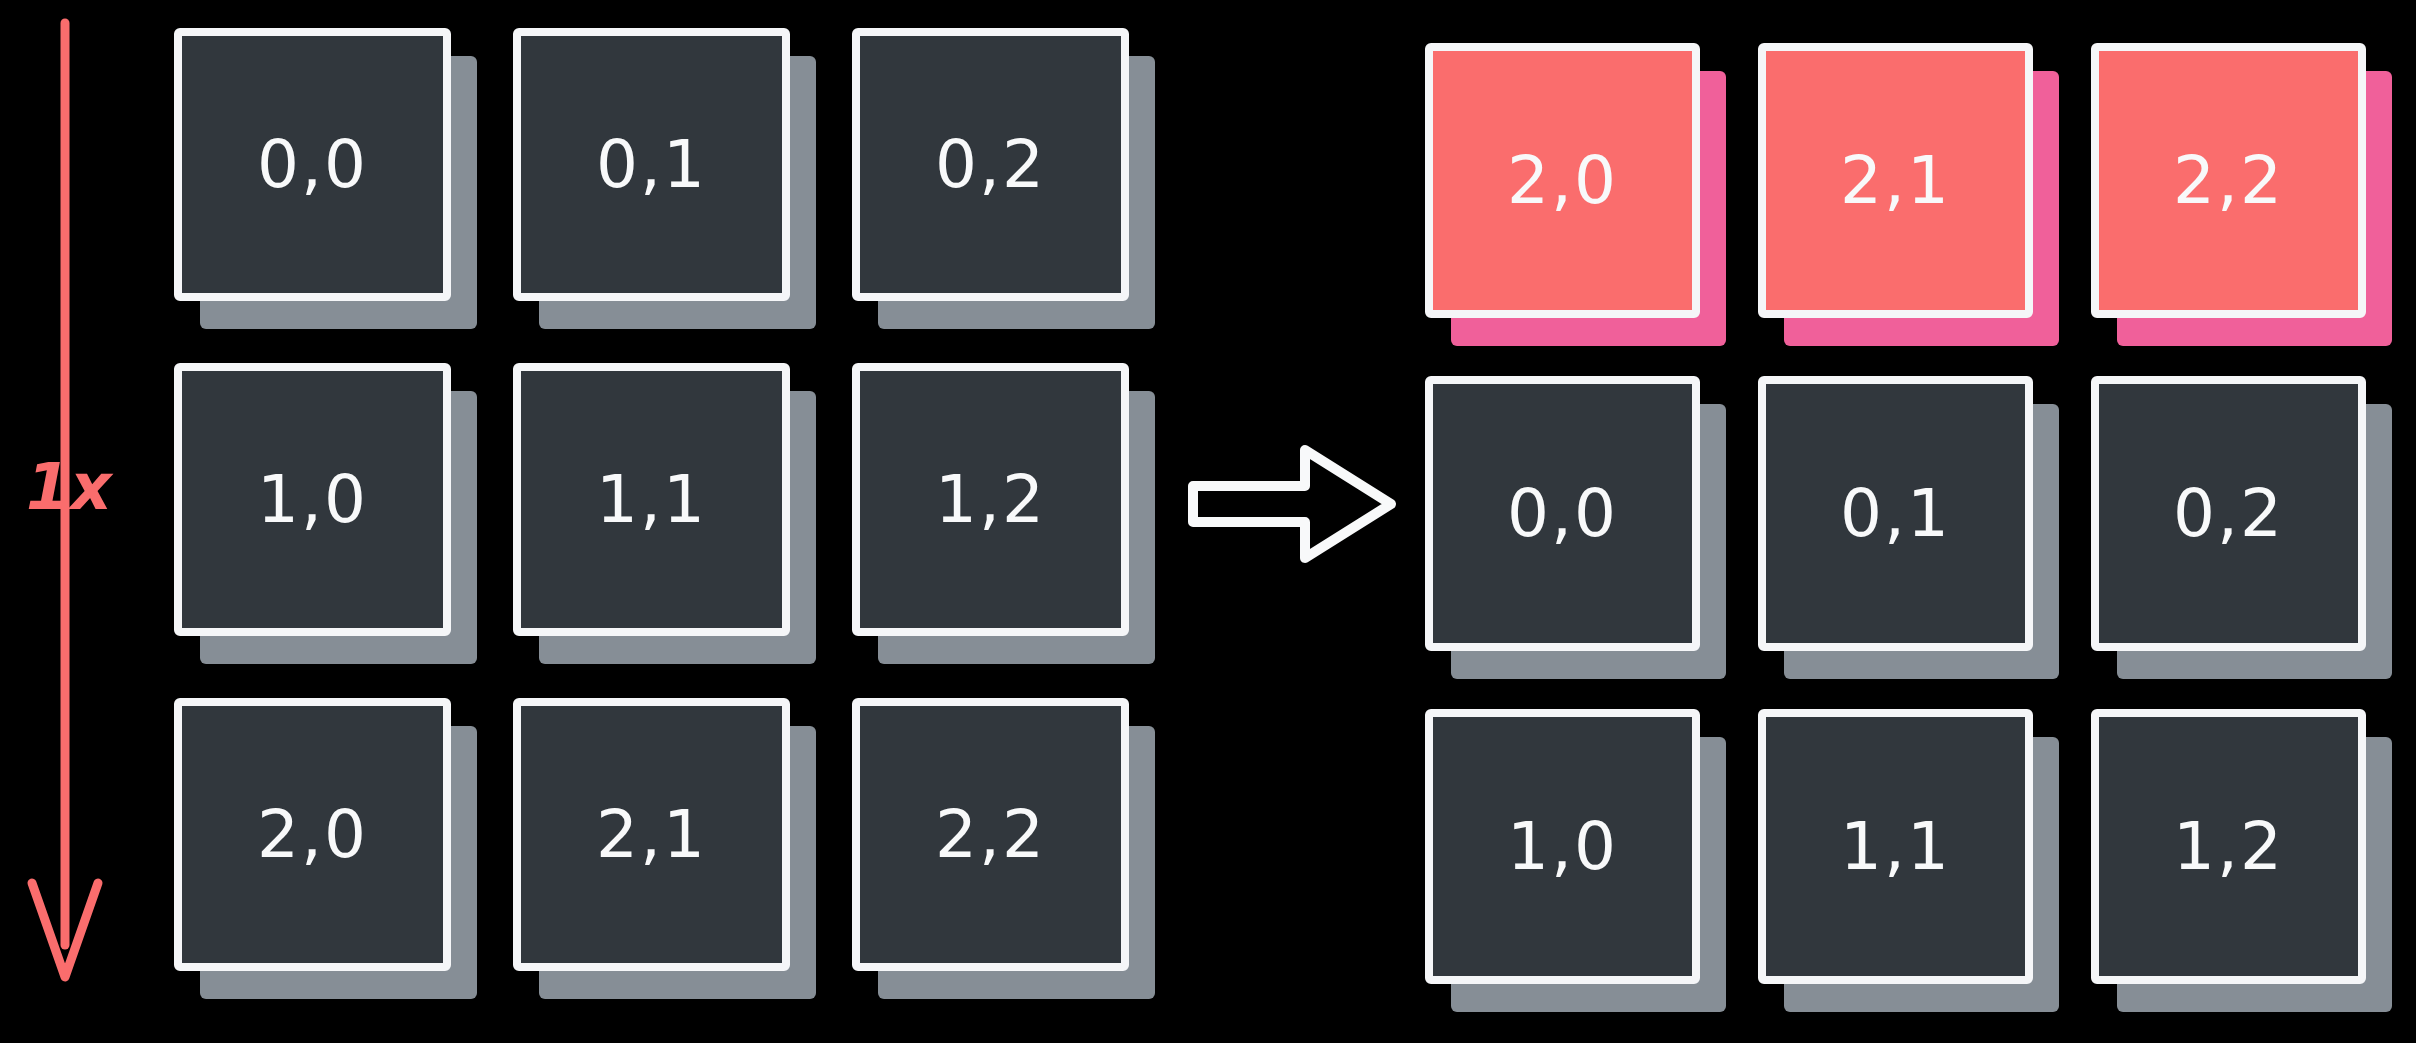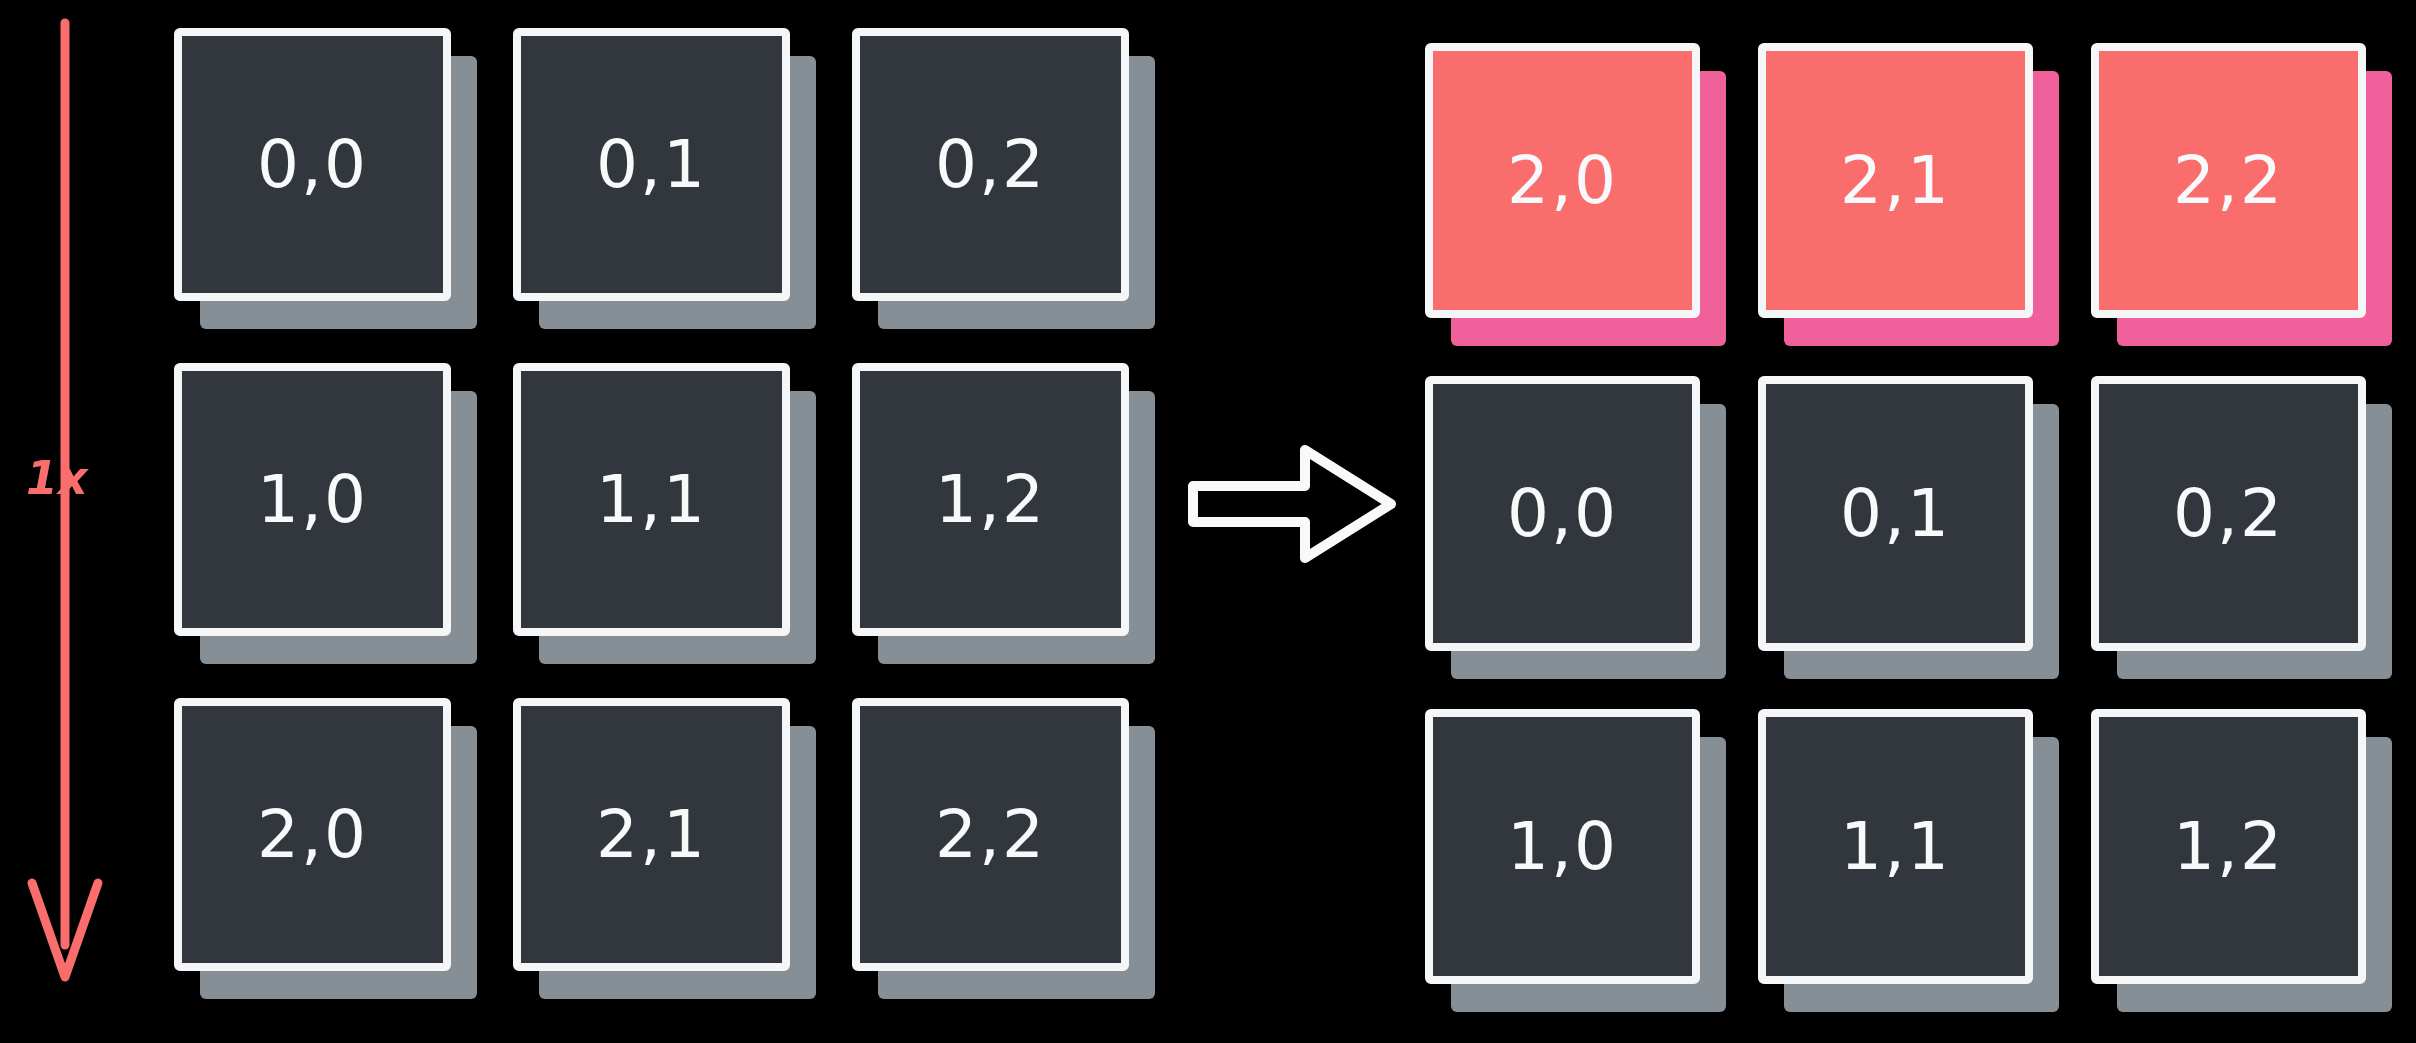--- a/index.html
+++ b/index.html
@@ -50,21 +50,21 @@
   }
   .cell.highlight {
     background: #fa6d6d;
     box-shadow: 26px 28px 0 0 #f0609a;
   }
   .shift-label {
     position: absolute;
     left: 26px;
     top: 455px;
     color: #fa6d6d;
-    font-size: 46px;
+    font-size: 64px;
     font-style: italic;
     font-weight: bold;
     line-height: 1;
   }
   .abs-svg {
     position: absolute;
     display: block;
   }
 </style>
 </head>

